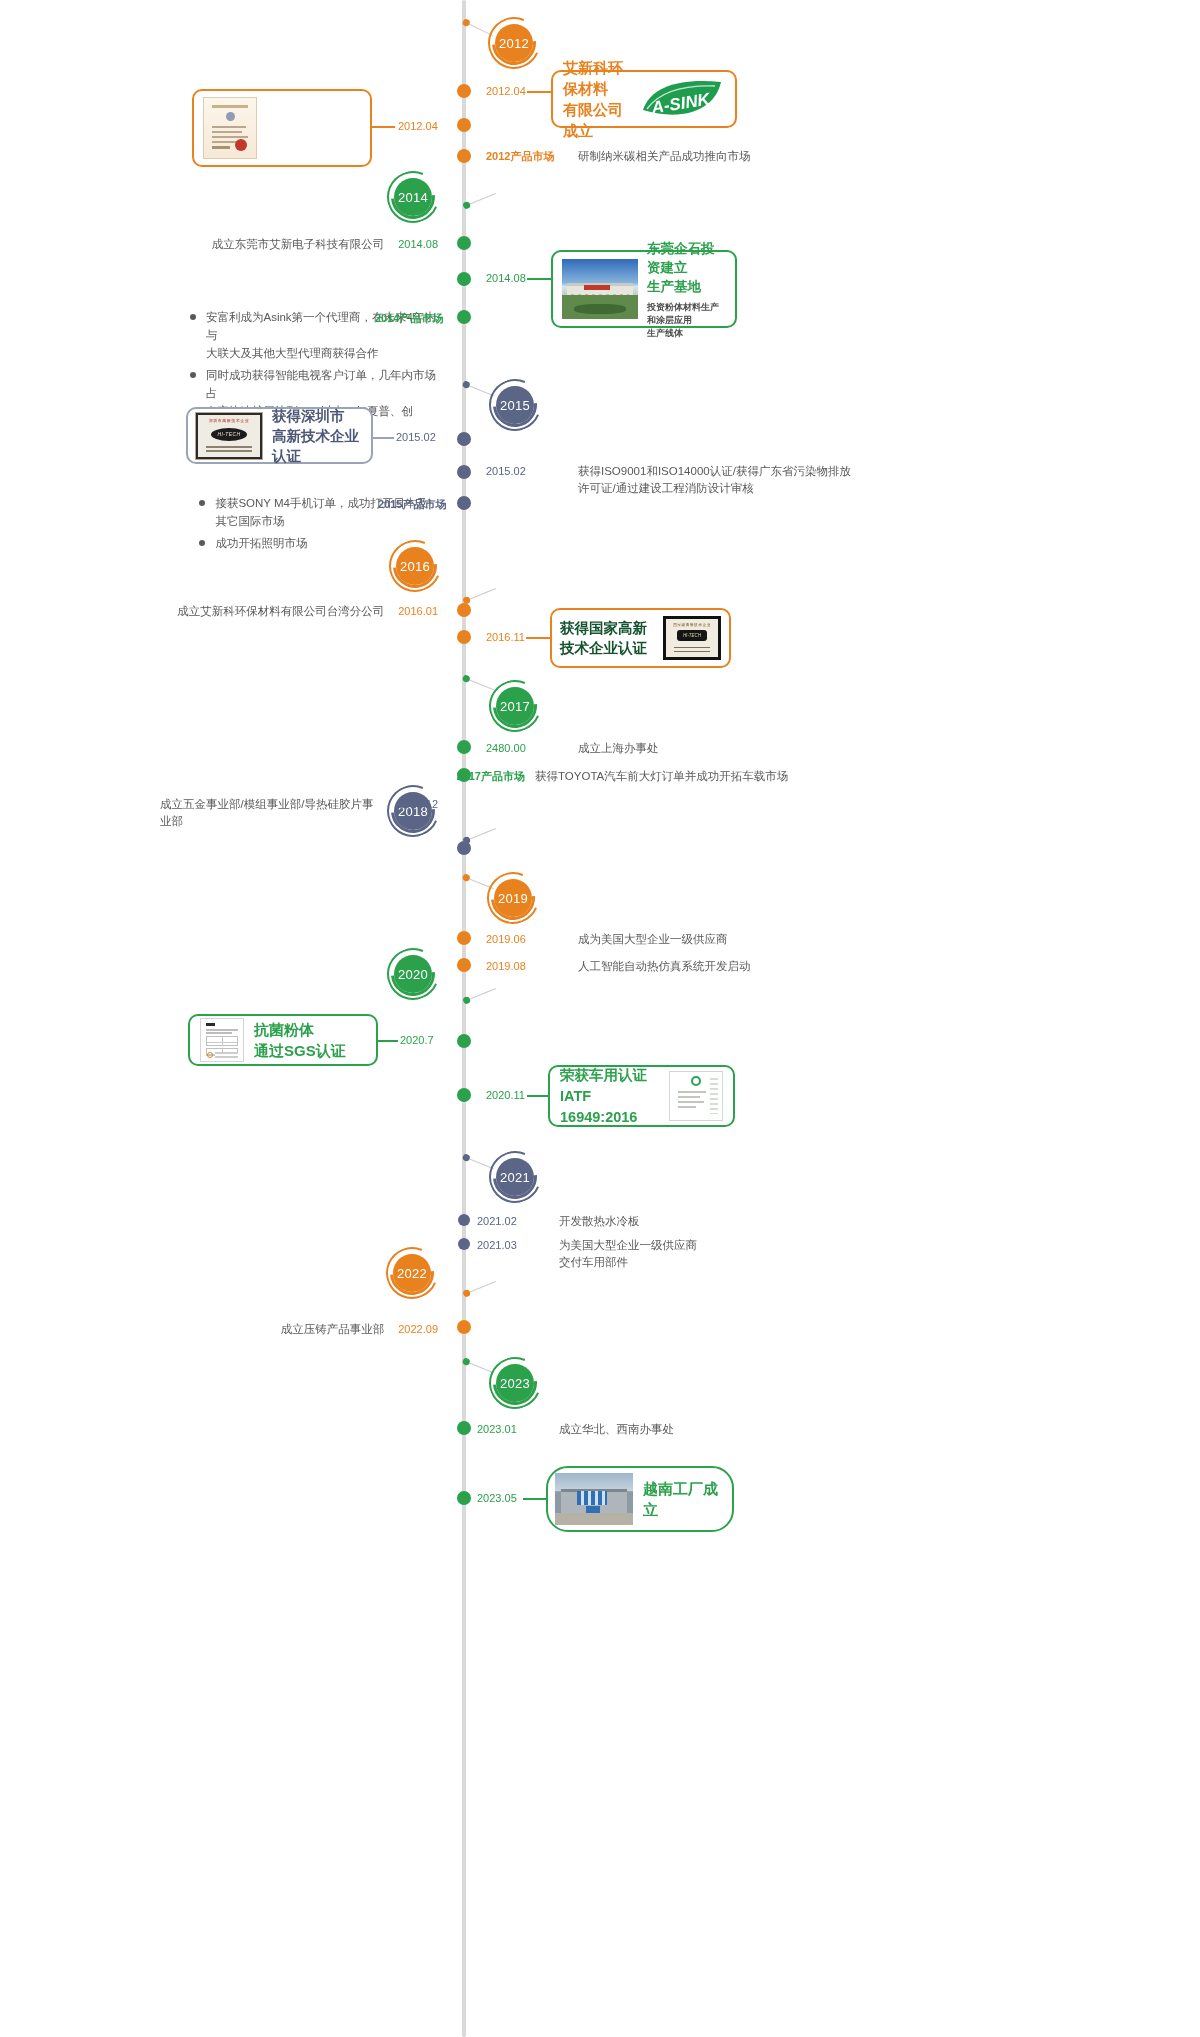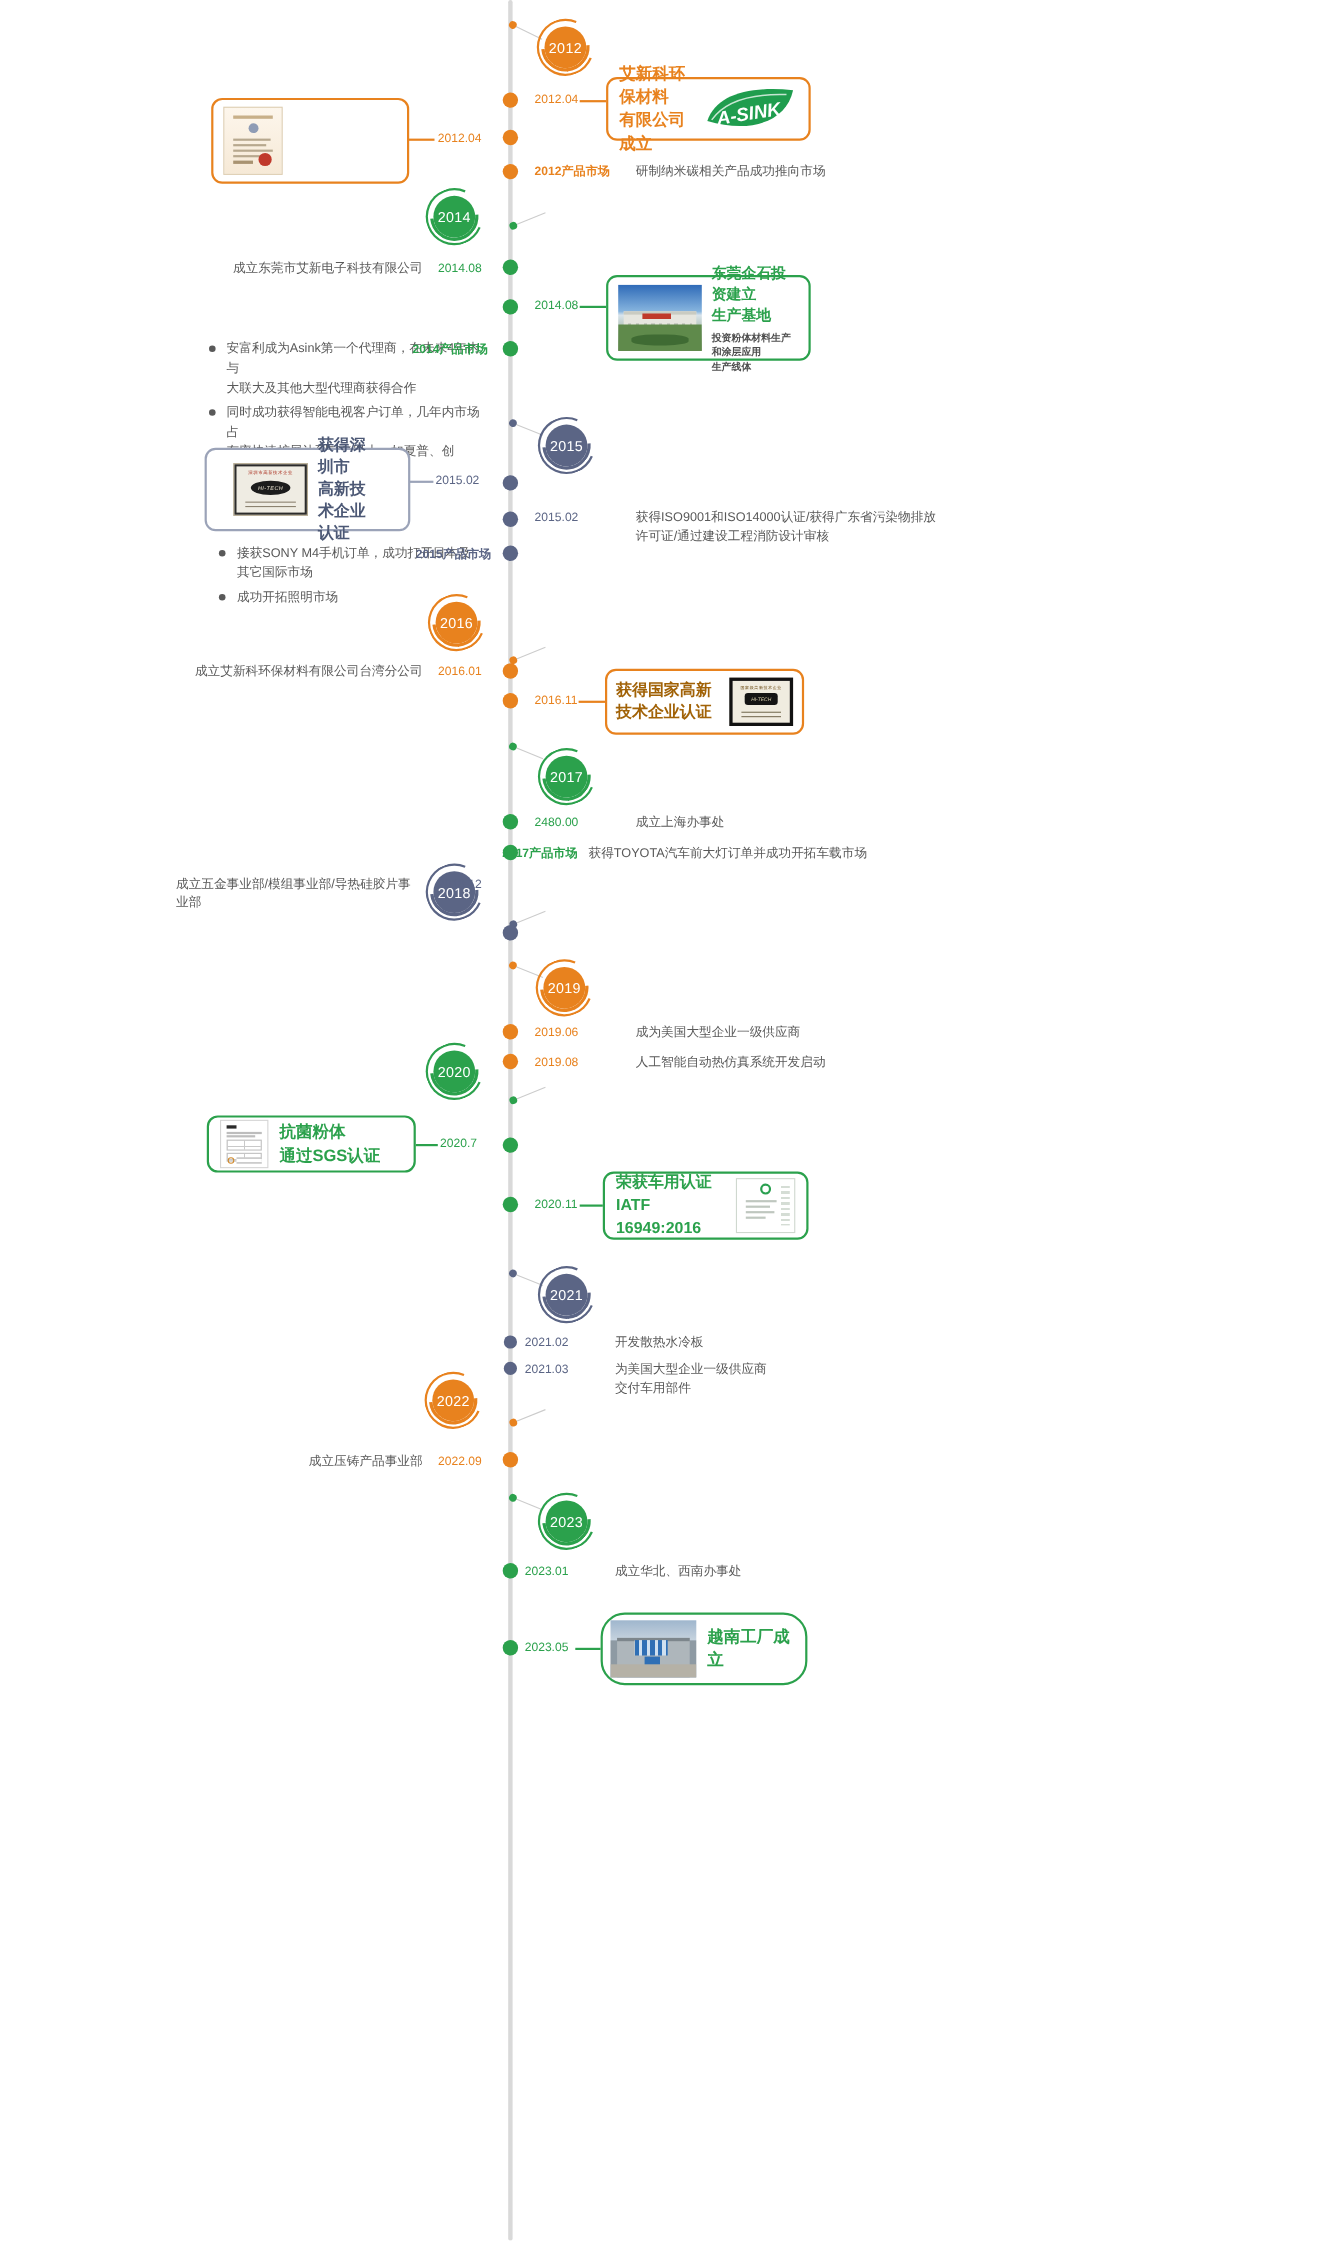--- a/index.html
+++ b/index.html
@@ -470,21 +470,21 @@
       <span>2015</span>
     </div>
   </div>
 
   <span class="dot lg" style="color:#5B6585;left:457px;top:432px;"></span>
   <span class="dot lg" style="color:#5B6585;left:457px;top:465px;"></span>
   <span class="dot lg" style="color:#5B6585;left:457px;top:496px;"></span>
 
   <span class="card-date" style="color:#5B6585;left:396px;top:431px;">2015.02</span>
   <span class="card-leader" style="color:#9BA3B8;left:372px;top:437px;width:22px;"></span>
-  <div class="card" style="color:#9BA3B8;left:186px;top:407px;width:187px;height:76px;padding:25px;gap:10px;">
+  <div class="card" style="color:#9BA3B8;left:186px;top:407px;width:187px;height:57px;padding:8px;gap:10px;">
     <div class="thumb thumb-plaque" style="width:66px;height:46px;border-width:2px;">
       <span class="ptitle" style="font-size:4px;top:3px;">深圳市高新技术企业</span>
       <span class="oval" style="top:13px;width:36px;height:13px;margin-left:-18px;font-size:5px;">HI-TECH</span>
       <span class="prow" style="bottom:9px;height:1.5px;"></span>
       <span class="prow" style="bottom:5px;height:1.5px;"></span>
     </div>
     <div style="flex:1;">
       <div class="card-title" style="color:#4C5875;font-size:14.5px;line-height:20px;">获得深圳市
 高新技术企业认证</div>
     </div>
@@ -521,21 +521,21 @@
 
   <div class="row-left" style="left:160px;top:603px;width:278px;">
     <span class="row-text">成立艾新科环保材料有限公司台湾分公司</span>
     <span class="row-date" style="color:#E8821E;">2016.01</span>
   </div>
 
   <span class="card-date" style="color:#E8821E;left:486px;top:631px;">2016.11</span>
   <span class="card-leader" style="color:#E8821E;left:526px;top:637px;width:24px;"></span>
   <div class="card" style="color:#E8821E;left:550px;top:608px;width:181px;height:60px;padding:8px;gap:10px;">
     <div style="flex:1;">
-      <div class="card-title" style="color:#a16207;font-size:14.5px;line-height:20px;">获得国家高新
+      <div class="card-title" style="color:#14532d;font-size:14.5px;line-height:20px;">获得国家高新
 技术企业认证</div>
     </div>
     <div class="thumb thumb-plaque-dark" style="width:58px;height:44px;border-width:3px;">
       <span class="ptitle" style="font-size:3.6px;top:4px;">国家级高新技术企业</span>
       <span class="oval" style="top:11px;width:30px;height:11px;margin-left:-15px;font-size:4.5px;">HI-TECH</span>
       <span class="prow" style="bottom:9px;height:1px;"></span>
       <span class="prow" style="bottom:5px;height:1px;"></span>
     </div>
   </div>
 

